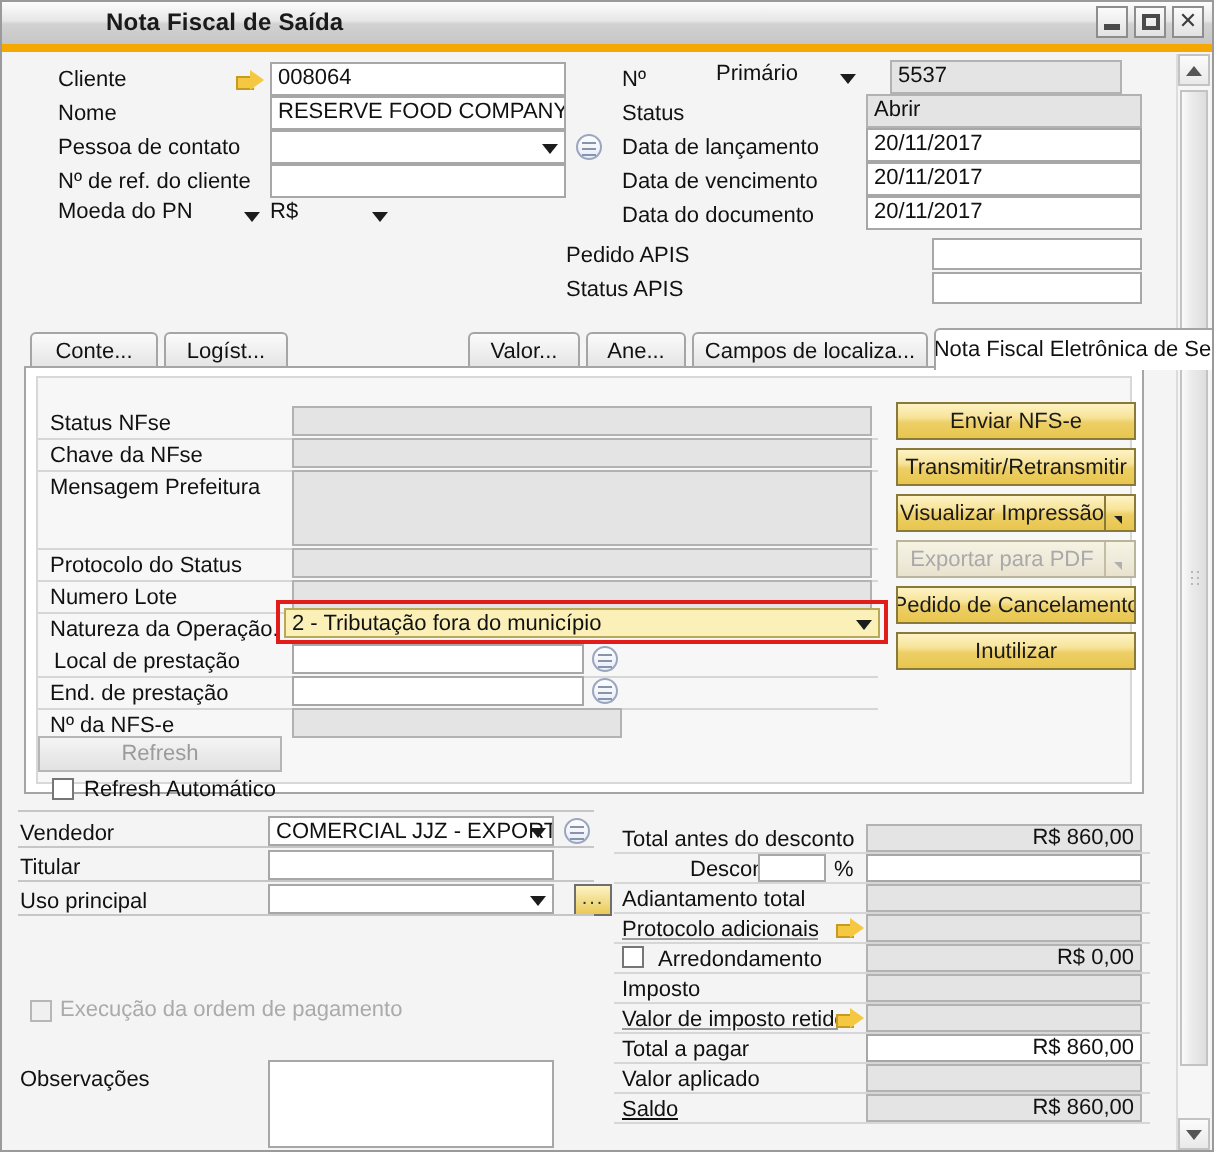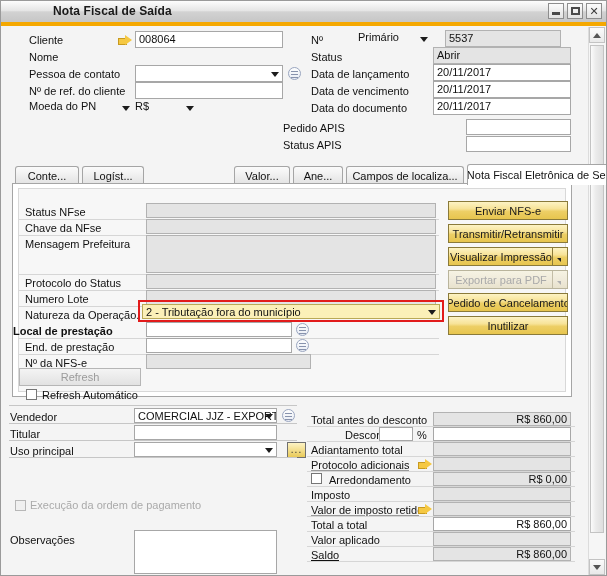--- a/index.html
+++ b/index.html
@@ -232,20 +232,21 @@
   </div>
   <div class="orangebar"></div>
 
   <div class="bodyarea">
 
     <div class="lbl" style="left:28px; top:8px;">Cliente</div>
     <div class="arrow" style="left:117px; top:9px;"></div>
     <div class="fld" style="left:134px; top:5px; width:148px; height:17px;">008064</div>
 
     <div class="lbl" style="left:28px; top:25px;">Nome</div>
+    <div class="fld" style="left:134px; top:22px; width:148px; height:17px;">RESERVE FOOD COMPANY</div>
 
     <div class="lbl" style="left:28px; top:42px;">Pessoa de contato</div>
     <div class="combo" style="left:134px; top:39px; width:148px; height:17px;">
       <span></span>
       <span class="caret"></span>
     </div>
     <div class="listicon" style="left:287px; top:41px;">
         <i></i>
       </div>
 
@@ -332,21 +333,21 @@
   <div class="fld ro" style="left:145px; top:289px; width:290px; height:15px;"></div>
   <div class="hr" style="left:18px; top:305px; width:420px;"></div>
 
   <div class="lbl" style="left:24px; top:308px;">Natureza da Operação.</div>
   <div id="natureza-hl" style="position:absolute; left:137px; top:299px; width:306px; height:22px; border:2px solid #e21b1b; box-sizing:border-box;"></div>
   <div class="combo" style="left:141px; top:303px; width:298px; height:15px; background:#fbf0b8; border-color:#b9a956;">
     <span>2 - Tributação fora do município</span>
     <span class="caret"></span>
   </div>
 
-  <div class="lbl" style="left:12px; top:324px;font-weight:bold;">Local de prestação</div>
+  <div class="lbl" style="left:26px; top:324px;">Local de prestação</div>
   <div class="fld" style="left:145px; top:321px; width:146px; height:15px;"></div>
   <div class="listicon" style="left:295px; top:322px;">
       <i></i>
     </div>
   <div class="hr" style="left:18px; top:337px; width:420px;"></div>
 
   <div class="lbl" style="left:24px; top:340px;">End. de prestação</div>
   <div class="fld" style="left:145px; top:337px; width:146px; height:15px;"></div>
   <div class="listicon" style="left:295px; top:338px;">
       <i></i>
@@ -438,21 +439,21 @@
       <div class="lbl" style="left: 328px; top: 473px; max-width: 118px; overflow: hidden;">Arredondamento</div>
       <div class="fld right ro" style="left: 432px; top: 471px; width: 138px; height: 14px; line-height: 13px;">R$ 0,00</div>
       <div class="hr" style="left: 306px; top: 500px; width: 268px;"></div>
       <div class="lbl" style="left: 310px; top: 488px; max-width: 118px; overflow: hidden;">Imposto</div>
       <div class="fld right ro" style="left: 432px; top: 486px; width: 138px; height: 14px; line-height: 13px;"></div>
       <div class="hr" style="left: 306px; top: 515px; width: 268px;"></div>
       <div class="lbl link" style="left: 310px; top: 503px; max-width: 108px; overflow: hidden;">Valor de imposto retido</div>
       <div class="arrow" style="left: 417px; top: 503px;"></div>
       <div class="fld right ro" style="left: 432px; top: 501px; width: 138px; height: 14px; line-height: 13px;"></div>
       <div class="hr" style="left: 306px; top: 530px; width: 268px;"></div>
-      <div class="lbl" style="left: 310px; top: 518px; max-width: 118px; overflow: hidden;">Total a total</div>
+      <div class="lbl" style="left: 310px; top: 518px; max-width: 118px; overflow: hidden;">Total a pagar</div>
       <div class="fld right" style="left: 432px; top: 516px; width: 138px; height: 14px; line-height: 13px;">R$ 860,00</div>
       <div class="hr" style="left: 306px; top: 545px; width: 268px;"></div>
       <div class="lbl" style="left: 310px; top: 533px; max-width: 118px; overflow: hidden;">Valor aplicado</div>
       <div class="fld right ro" style="left: 432px; top: 531px; width: 138px; height: 14px; line-height: 13px;"></div>
       <div class="hr" style="left: 306px; top: 560px; width: 268px;"></div>
       <div class="lbl" style="left: 310px; top: 548px; max-width: 118px; overflow: hidden; text-decoration: underline;">Saldo</div>
       <div class="fld right ro" style="left: 432px; top: 546px; width: 138px; height: 14px; line-height: 13px;">R$ 860,00</div>
     </div>
 
   <div class="vscroll">

